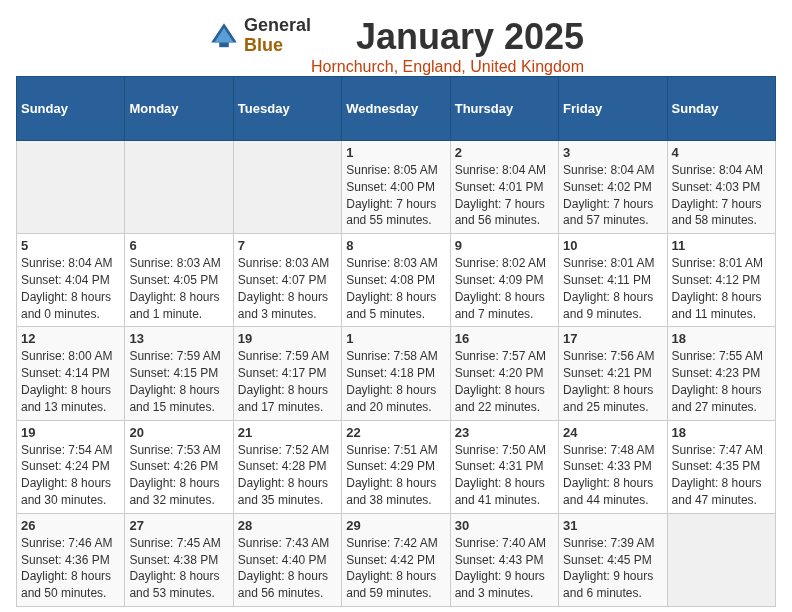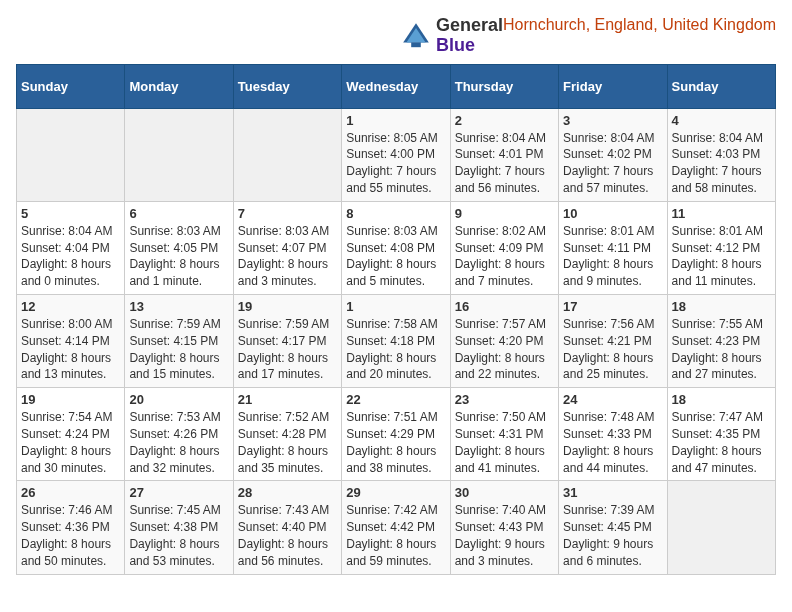--- a/index.html
+++ b/index.html
@@ -6,42 +6,42 @@
     body {
       font-family: Arial, sans-serif;
       background: #fff;
       width: 792px;
       min-height: 612px;
       padding: 16px;
     }
     .header {
       display: flex;
       align-items: flex-start;
-      justify-content: flex-end;
-      margin-bottom: 8px;
+      justify-content: center;
+      margin-bottom: 0;
     }
     .logo {
       display: flex;
       align-items: center;
       gap: 4px;
     }
     .logo-text {
       display: flex;
       flex-direction: column;
       line-height: 1.1;
     }
     .logo-general {
       font-size: 18px;
       font-weight: bold;
       color: #333;
     }
     .logo-blue {
       font-size: 18px;
       font-weight: bold;
-      color: #4c1d95;
+      color: #a16207;
     }
     .logo-icon {
       width: 32px;
       height: 32px;
     }
     .title-area {
       text-align: right;
     }
     .month-title {
       font-size: 36px;
@@ -55,21 +55,21 @@
     table {
       width: 100%;
       border-collapse: collapse;
       table-layout: fixed;
     }
     thead tr th {
       background: #2a6099;
       color: #fff;
       font-size: 13px;
       font-weight: bold;
-      padding: 14px 4px;
+      padding: 24px 4px;
       text-align: left;
       border: 1px solid #1a5080;
     }
     tbody tr td {
       border: 1px solid #ccc;
       vertical-align: top;
       padding: 4px;
       font-size: 10.5px;
       color: #333;
       height: 80px;
@@ -102,20 +102,21 @@
       <polygon points="20,4 36,28 4,28" fill="#2a6099"></polygon>
       <polygon points="20,10 32,28 8,28" fill="#5a9fd4"></polygon>
       <rect x="14" y="28" width="12" height="6" fill="#2a6099"></rect>
     </svg>
     <div class="logo-text">
       <span class="logo-general">General</span>
       <span class="logo-blue">Blue</span>
     </div>
   </div>
   <div class="title-area">
+    <div class="month-title">January 2025</div>
     <div class="location">Hornchurch, England, United Kingdom</div>
   </div>
 </div>
 
 <table>
   <thead>
     <tr>
     <th>Sunday</th>
         <th>Monday</th>
         <th>Tuesday</th>

